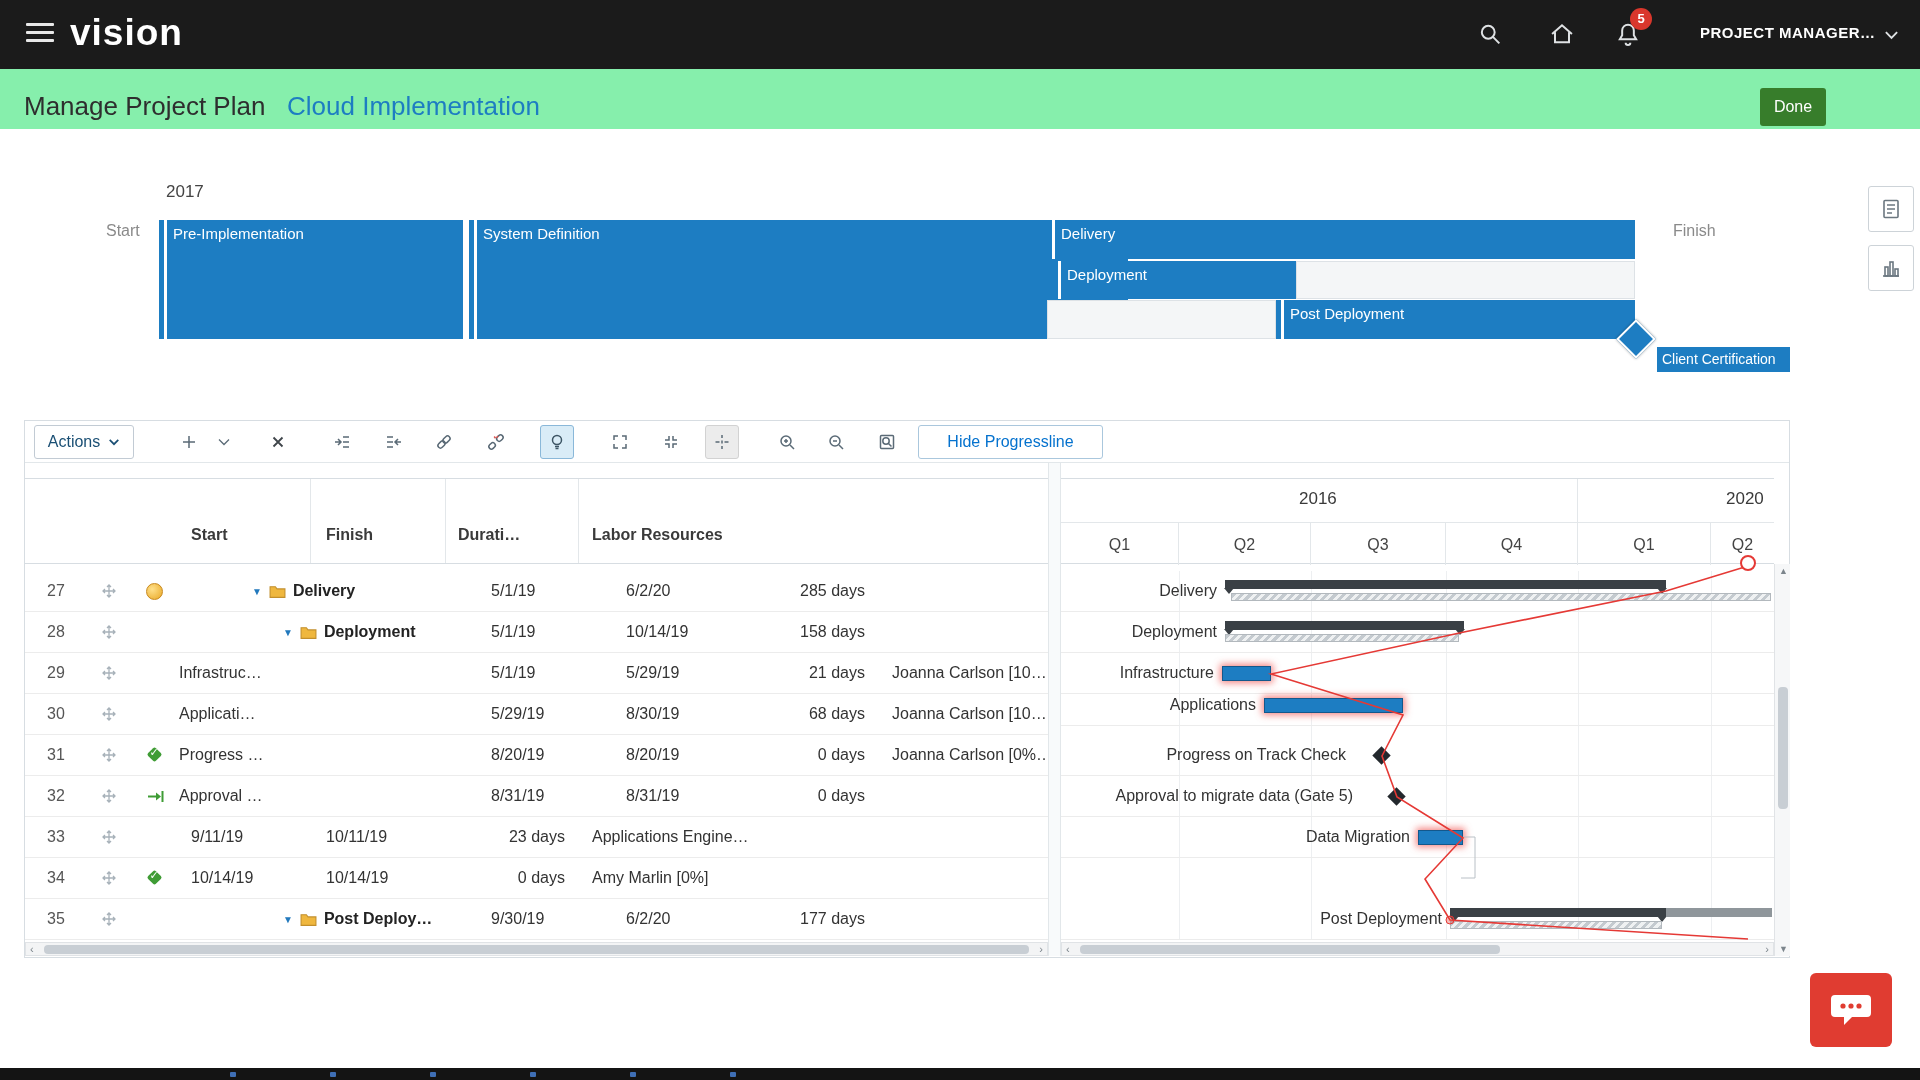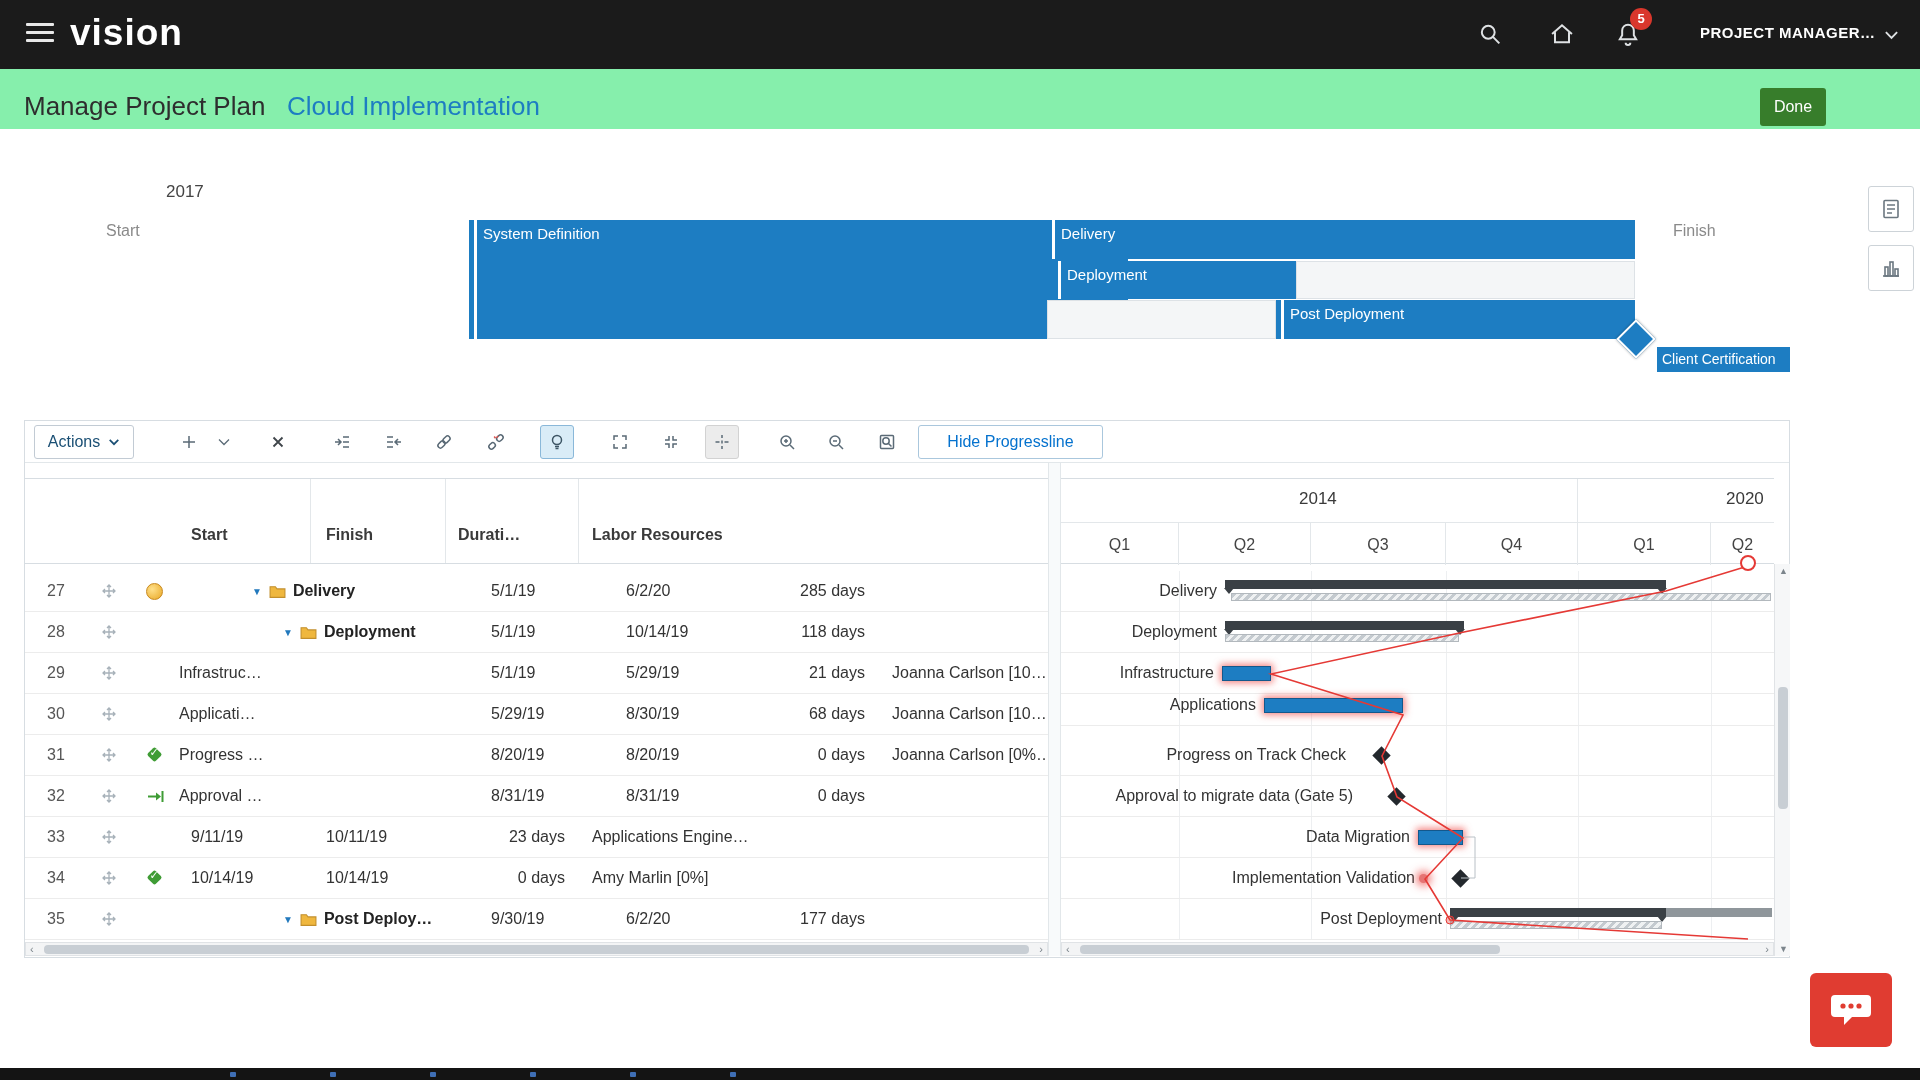--- a/index.html
+++ b/index.html
@@ -197,20 +197,22 @@
         <rect x="11" y="6" width="3" height="14"></rect>
         <rect x="16" y="13" width="3" height="7"></rect>
       </svg>
   </div>
 
   <div id="tl-year">2017</div>
   <div id="tl-start">Start</div>
   <div id="tl-finish">Finish</div>
 
   <div id="tl">
+    <div class="phase" style="left:0;top:0;width:304px;height:119px">
+      <span>Pre-Implementation</span></div>
     <div class="phase" style="left:310px;top:0;width:659px;height:119px">
       <span>System Definition</span></div>
     <div class="phase" style="left:888px;top:0;width:588px;height:39px">
       <span>Delivery</span></div>
     <div class="phase-empty" style="left:1137px;top:41px;width:339px;height:38px"></div>
     <div class="phase" style="left:894px;top:41px;width:243px;height:38px">
       <span>Deployment</span></div>
     <div class="phase-empty" style="left:888px;top:80px;width:229px;height:39px"></div>
     <div class="phase" style="left:1117px;top:80px;width:359px;height:39px">
       <span>Post Deployment</span></div>
@@ -365,21 +367,21 @@
         <div class="c c-ic"></div>
         <div class="c c-name ind2">
             <span class="caret">▼</span>
             <svg class="folder" width="17" height="14" viewBox="0 0 16 13">
               <path d="M1 2.5h5l1.5 2H15v8H1z" fill="#efb73e" stroke="#c28f2c"></path>
             </svg>
             <span class="name-sum">Deployment</span>
           </div>
         <div class="c c-start">5/1/19</div>
         <div class="c c-finish">10/14/19</div>
-        <div class="c c-dur">118 days</div>
+        <div class="c c-dur">158 days</div>
         <div class="c c-labor"></div>
       </div>
 
       <div class="trow">
         <div class="c c-num">29</div>
         <div class="c c-drag">
             <svg width="16" height="16" viewBox="0 0 16 16" style="stroke:#a7b1b9;fill:none;stroke-width:1.3">
               <path d="M8 2v12M2 8h12M6 4l2-2 2 2M6 12l2 2 2-2M4 6L2 8l2 2M12 6l2 2-2 2"></path>
             </svg>
           </div>
@@ -514,21 +516,21 @@
       <span class="sarrow" style="left:4px">‹</span>
       <div class="hthumb" style="left:18px;width:985px"></div>
       <span class="sarrow" style="right:4px">›</span>
     </div>
 
     <div id="splitter"></div>
 
     <div id="gpanel">
       <div id="ghead">
         <div class="yearcell" style="left:0;width:517px">
-            <span style="left:238px">2014</span>
+            <span style="left:238px">2016</span>
           </div>
         <div class="yearcell" style="left:517px;width:196px;border-right:none">
             <span style="left:148px">2020</span>
           </div>
         <div class="qcell" style="left:0;width:118px">Q1</div>
         <div class="qcell" style="left:118px;width:132px">Q2</div>
         <div class="qcell" style="left:250px;width:135px">Q3</div>
         <div class="qcell" style="left:385px;width:132px">Q4</div>
         <div class="qcell" style="left:517px;width:133px">Q1</div>
         <div class="qcell" style="left:650px;width:63px;border-right:none">Q2</div>
@@ -563,25 +565,20 @@
           <span class="glabel" style="right:428px">Progress on Track Check</span>
           <div class="dia" style="left:314px"></div>
         </div>
         <div class="grow" style="top:205px">
           <span class="glabel" style="right:421px">Approval to migrate data (Gate 5)</span>
           <div class="dia" style="left:329px"></div>
         </div>
         <div class="grow" style="top:246px">
           <span class="glabel" style="right:364px">Data Migration</span>
           <div class="tbar" style="left:357px;width:45px"></div>
-        </div>
-        <div class="grow" style="top:287px">
-          <span class="glabel" style="right:359px">Implementation Validation</span>
-          <div class="reddot" style="left:358px"></div>
-          <div class="dia" style="left:393px"></div>
         </div>
         <div class="grow" style="top:328px">
           <span class="glabel" style="right:332px">Post Deployment</span>
           <div class="sumbar" style="left:389px;width:216px"></div>
           <div class="graybar" style="left:605px;width:106px"></div>
           <div class="hatch" style="left:389px;width:212px"></div>
         </div>
       </div>
 
       <svg id="plsvg" viewBox="0 0 713 377">

